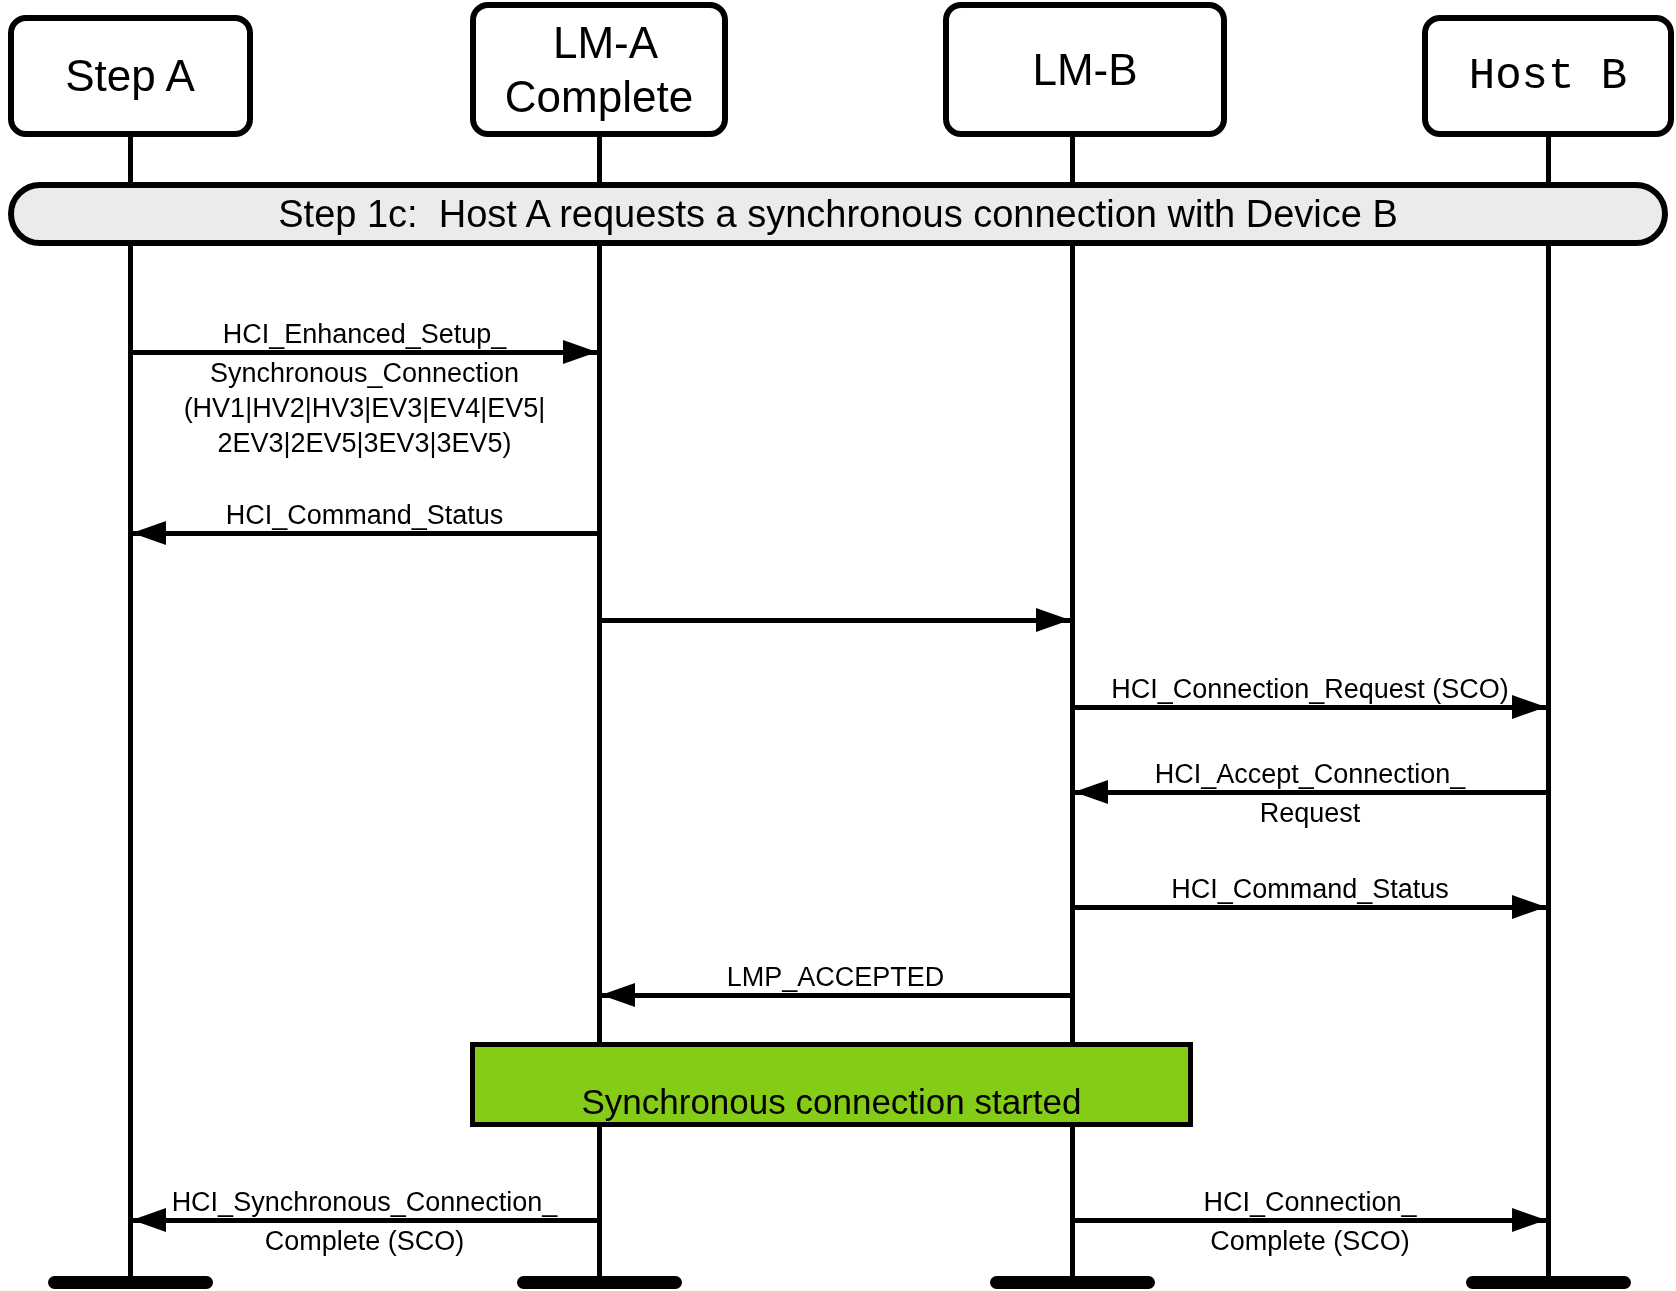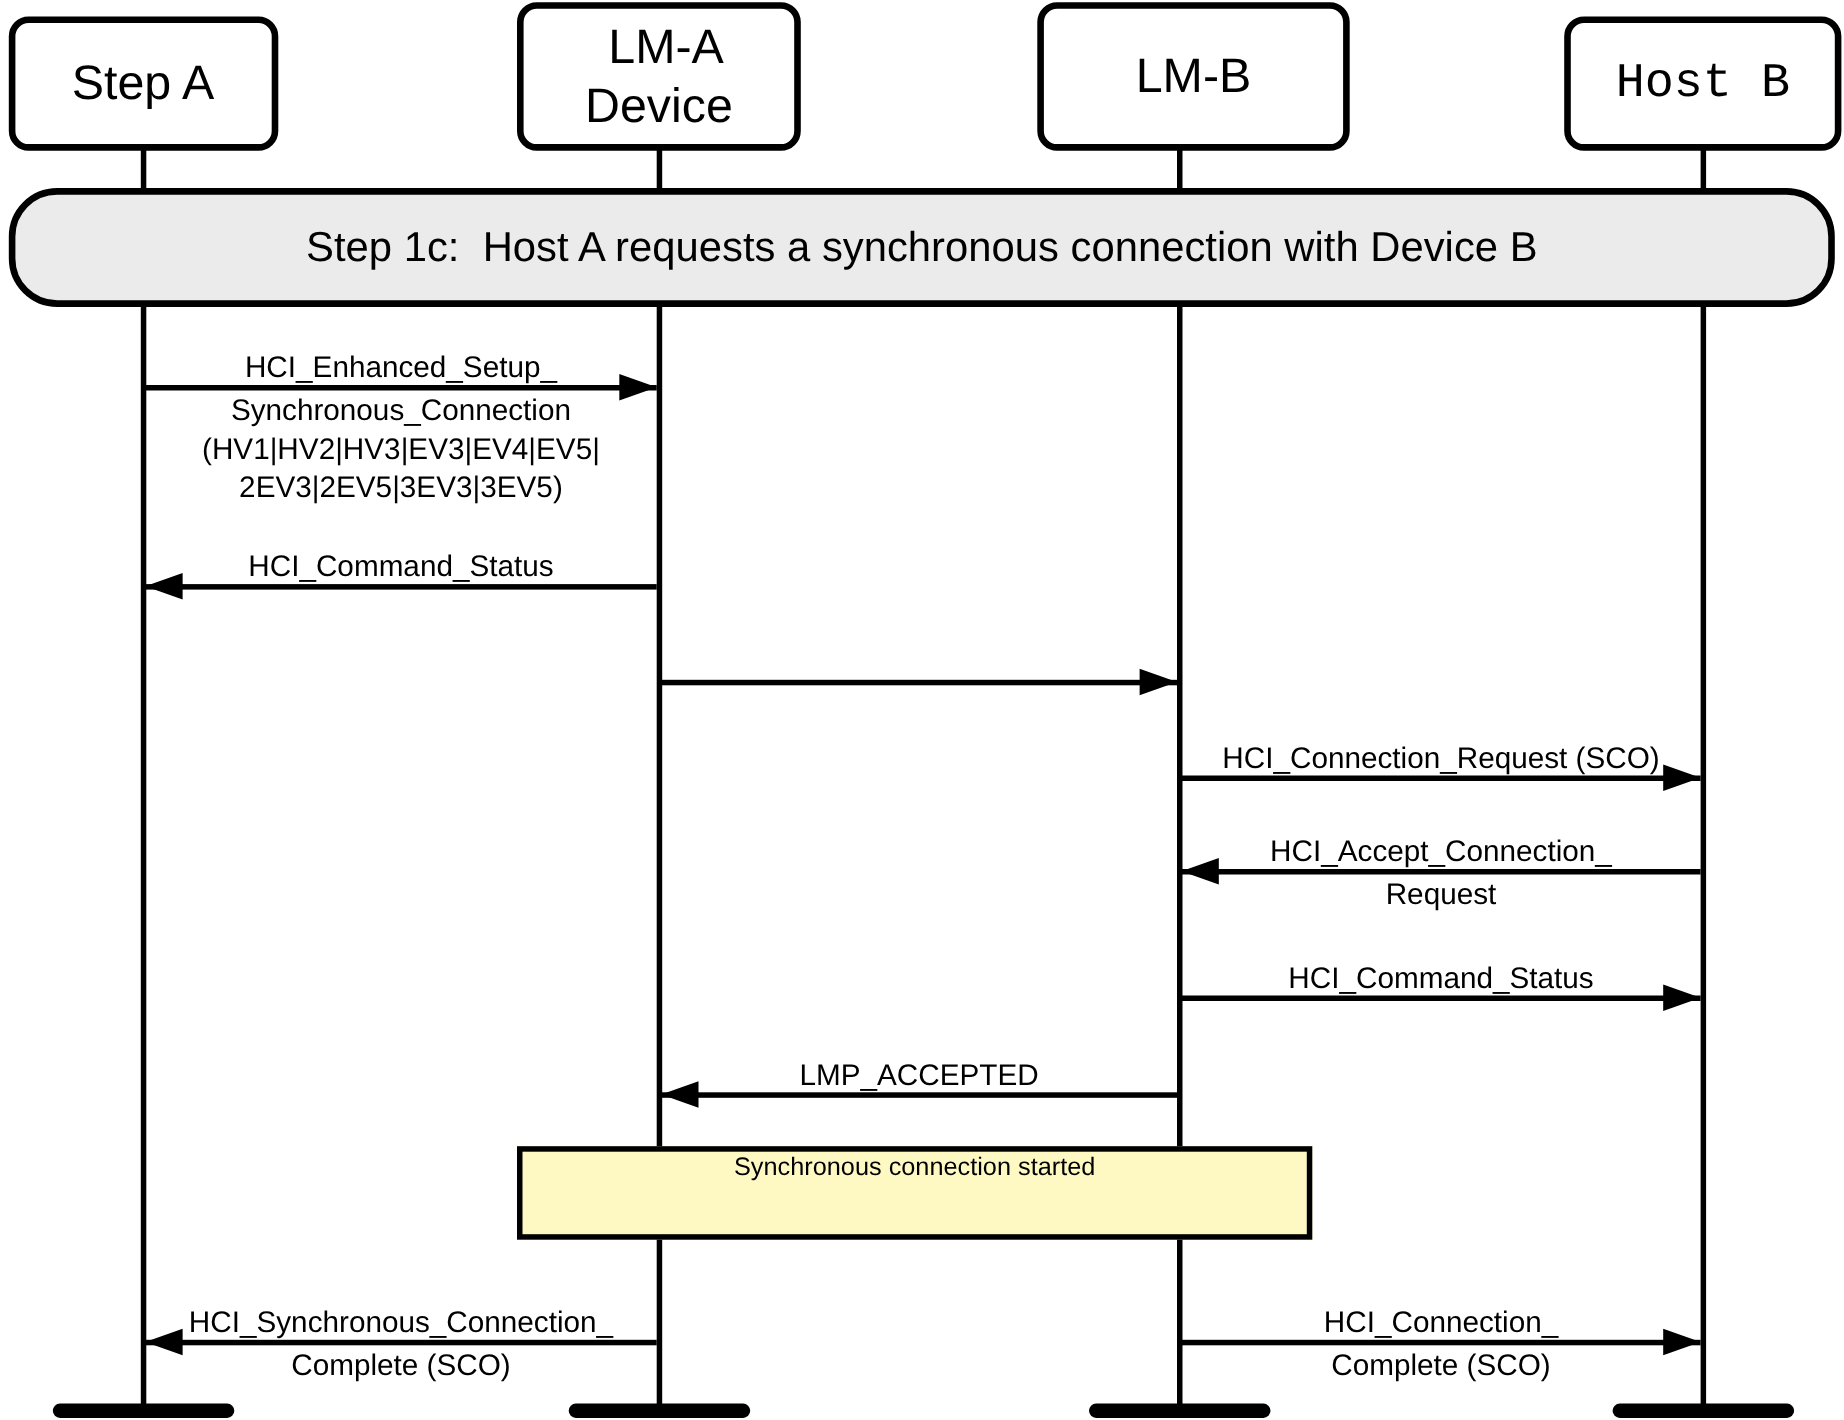--- a/index.html
+++ b/index.html
@@ -41,25 +41,25 @@
     display: flex;
     align-items: center;
     justify-content: center;
     font-size: 38px;
     z-index: 3;
   }
   .banner-text { white-space: pre; }
   .note {
     box-sizing: border-box;
     border: 5px solid #000;
-    background: #fef9c3;
+    background: #84cc16;
     display: flex;
-    align-items: flex-start;
+    align-items: flex-end;
     justify-content: center;
-    font-size: 23px;
+    font-size: 35px;
     z-index: 3;
   }
   .msg-line { height: 5px; background: #000; z-index: 5; }
   .head { width: 0; height: 0; z-index: 6; }
   .head.right {
     border-top: 12px solid transparent;
     border-bottom: 12px solid transparent;
     border-left: 34px solid #000;
   }
   .head.left {
@@ -81,32 +81,32 @@
 
 <div id="stage" class="stage">
     <div class="abs lifeline" style="left: 128px; top: 133px; height: 1151px;"></div>
     <div class="abs lifeline" style="left: 597px; top: 133px; height: 1151px;"></div>
     <div class="abs lifeline" style="left: 1070px; top: 133px; height: 1151px;"></div>
     <div class="abs lifeline" style="left: 1546px; top: 133px; height: 1151px;"></div>
     <div class="abs term" style="left: 47.5px; top: 1276px; width: 165px; height: 13px;"></div>
     <div class="abs term" style="left: 516.5px; top: 1276px; width: 165px; height: 13px;"></div>
     <div class="abs term" style="left: 989.5px; top: 1276px; width: 165px; height: 13px;"></div>
     <div class="abs term" style="left: 1465.5px; top: 1276px; width: 165px; height: 13px;"></div>
-    <div class="abs banner" style="left: 8px; top: 171px; width: 1660px; height: 108px;">
+    <div class="abs banner" style="left: 8px; top: 182px; width: 1660px; height: 64px;">
       <div class="abs banner-text" style="position: static;">Step 1c:  Host A requests a synchronous connection with Device B</div>
     </div>
     <div class="abs note" style="left: 470px; top: 1042px; width: 723px; height: 85px;">
       <div class="abs note-text" style="position: static;">Synchronous connection started</div>
     </div>
     <div class="abs actor-box" style="left: 7.5px; top: 15px; width: 245px; height: 122px;">
       <div class="abs actor-line" style="position: static;">Step A</div>
     </div>
     <div class="abs actor-box" style="left: 470px; top: 2px; width: 258px; height: 135px;">
       <div class="abs actor-line" style="position: static; margin-left: 13px;">LM-A</div>
-      <div class="abs actor-line" style="position: static;">Device</div>
+      <div class="abs actor-line" style="position: static;">Complete</div>
     </div>
     <div class="abs actor-box" style="left: 943px; top: 2px; width: 284px; height: 135px;">
       <div class="abs actor-line" style="position: static;">LM-B</div>
     </div>
     <div class="abs actor-box" style="left: 1422px; top: 15px; width: 252px; height: 122px;">
       <div class="abs actor-line" style="position: static; font-family: Liberation Mono, monospace;">Host B</div>
     </div>
     <div class="abs msg-line" style="left: 132px; top: 350px; width: 465px;"></div>
     <div class="abs head right" style="left: 563px; top: 340px;"></div>
     <div class="abs msg-label" style="left: -35.5px; width: 800px; top: 317px;">HCI_Enhanced_Setup_</div>

